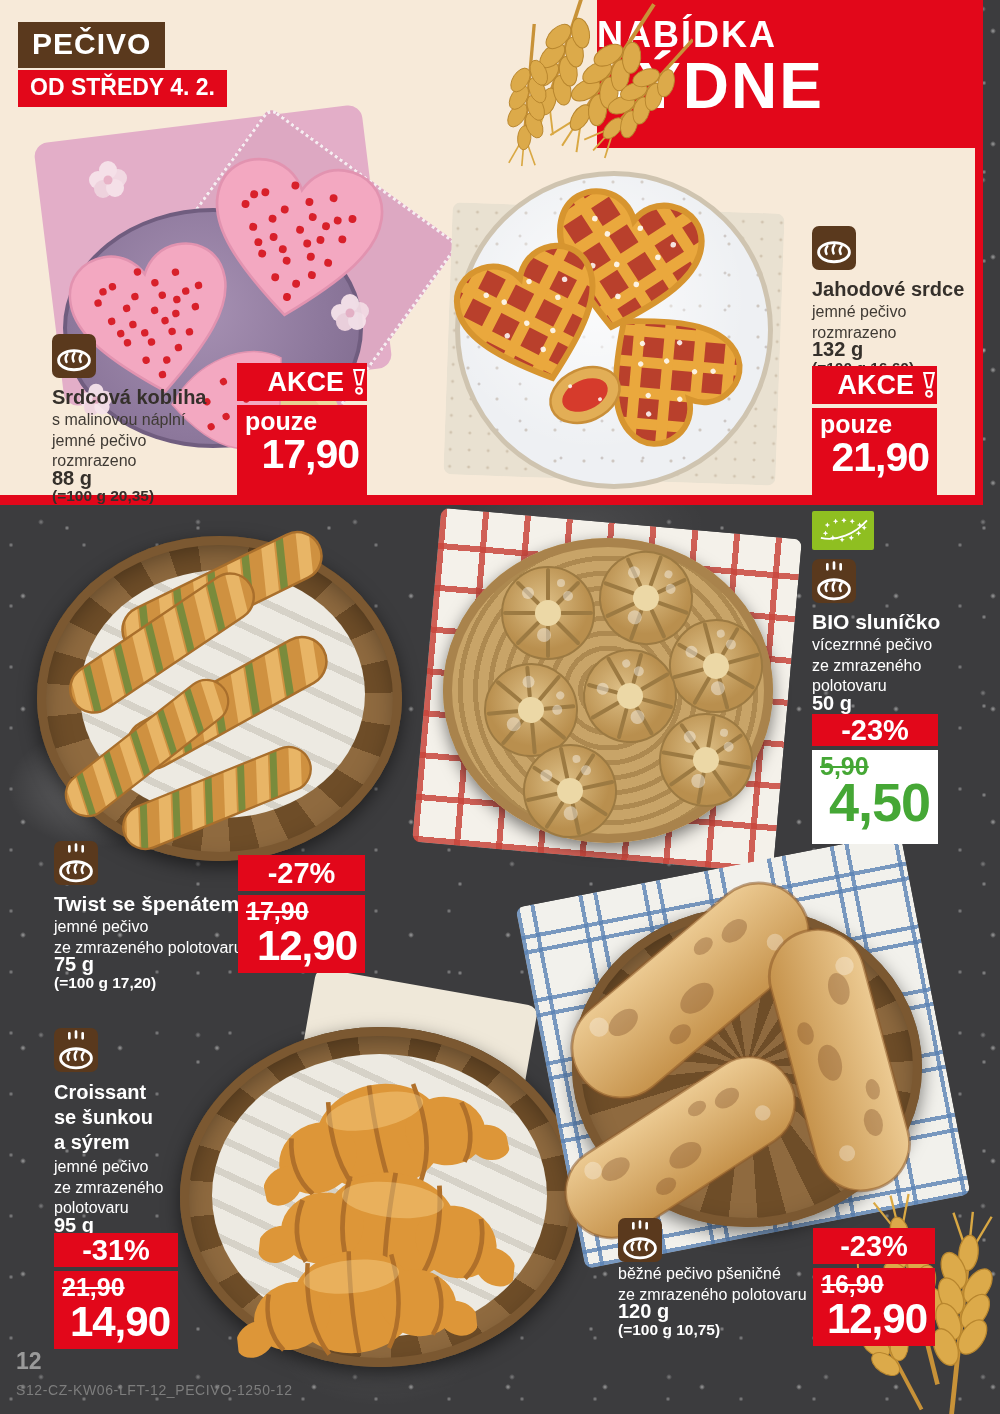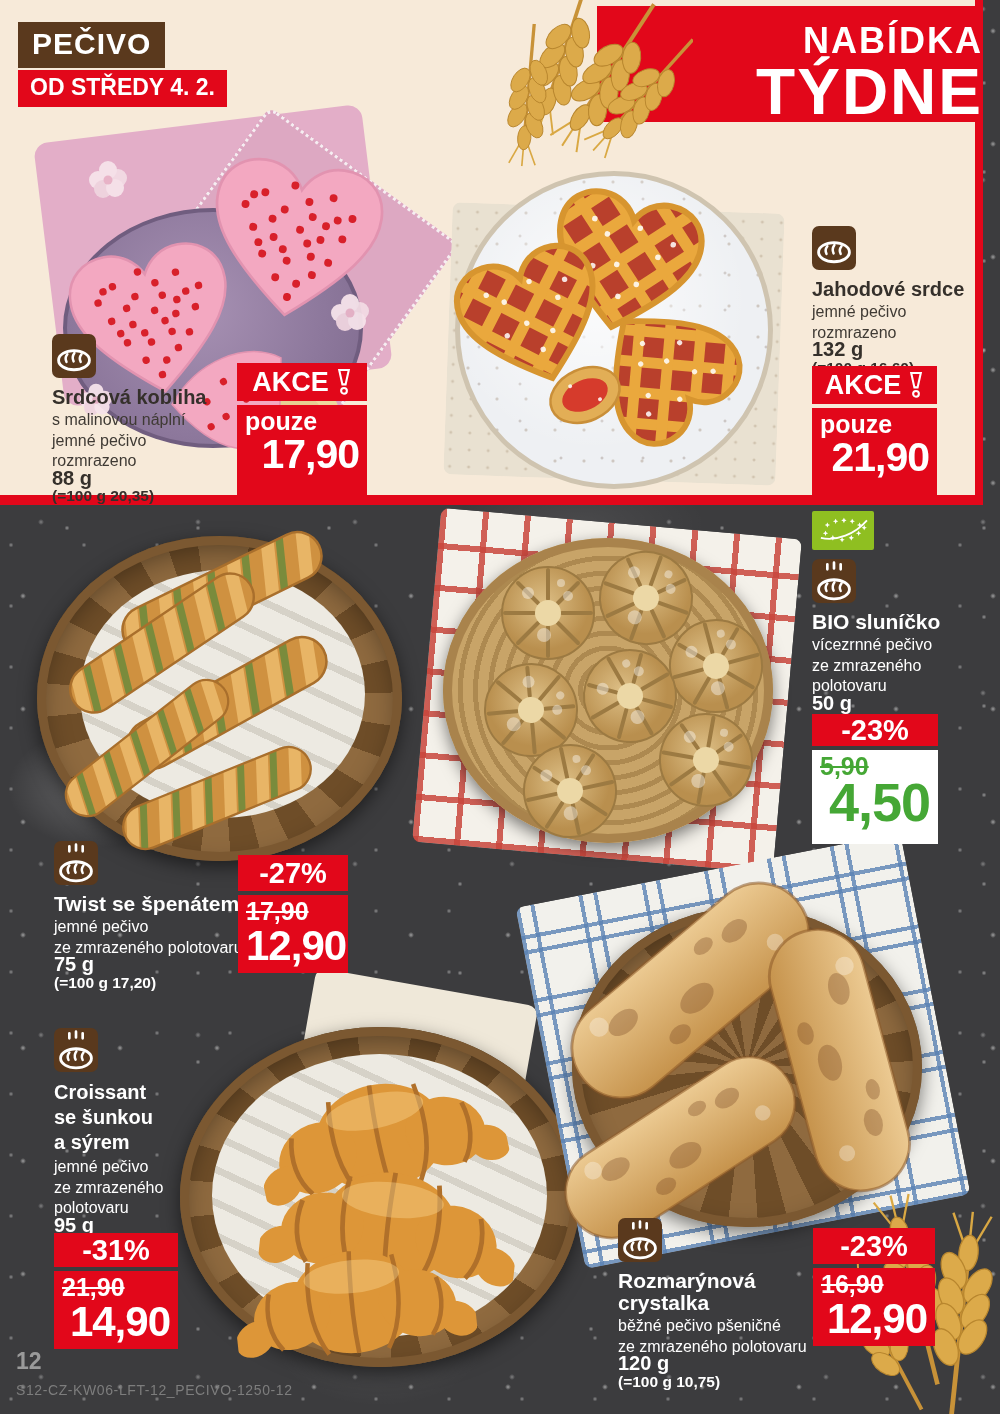--- a/index.html
+++ b/index.html
@@ -19,39 +19,39 @@
     background-size:auto,auto,auto,auto, 97px 113px, 131px 89px, 157px 171px, 73px 61px; }
   .abs { position:absolute; }
 
   
   .top-panel { position:absolute; left:0; top:0; width:983px; height:505px;
     background:#f7ead9; border-right:8px solid #e2071a; border-bottom:10px solid #e2071a; z-index:1; }
   .pecivo-box { position:absolute; left:18px; top:22px; background:#5a391d; color:#fff;
     font-weight:bold; font-size:30px; letter-spacing:1px; padding:5px 14px 7px; z-index:6; }
   .date-box { position:absolute; left:18px; top:70px; background:#e2071a; color:#fff;
     font-weight:bold; font-size:23px; padding:4px 12px 6px; z-index:6; }
-  .weekly-banner { position:absolute; left:597px; top:6px; width:386px; height:116px;
-    background:#e2071a; color:#fff; text-align:right; z-index:3; padding-top:14px; }
+  .weekly-banner { position:absolute; left:597px; top:0; width:386px; height:148px;
+    background:#e2071a; color:#fff; text-align:left; z-index:3; padding-top:14px; }
   .weekly-banner .l1 { font-size:36px; font-weight:bold; letter-spacing:2px; }
   .weekly-banner .l2 { font-size:64px; font-weight:bold; letter-spacing:2px; line-height:.95; }
 
   
   .pinfo { position:absolute; z-index:5; width:200px; }
   .ico { width:44px; height:44px; background:#5a391d; border-radius:7px;
     display:flex; align-items:center; justify-content:center; }
   .pname { font-weight:bold; font-size:20px; color:#35302b; margin-top:8px; line-height:22px; }
   .pdesc { font-size:16px; color:#3f3a34; line-height:17.5px; margin-top:3px; }
   .pweight { font-size:20px; font-weight:bold; color:#35302b; line-height:17.5px; }
   .punit { font-size:15.5px; font-weight:bold; color:#35302b; line-height:17.5px; }
   .on-dark .pname, .on-dark .pdesc, .on-dark .pweight, .on-dark .punit { color:#fff; }
 
   
   .price-blk { position:absolute; z-index:5; }
   .akce-badge { background:#e2071a; color:#fff; height:38px; display:flex; align-items:center;
-    justify-content:center; gap:7px; font-weight:bold; font-size:27px; }
+    justify-content:flex-end; gap:7px; font-weight:bold; font-size:27px; }
   .pouze-box { background:#e2071a; color:#fff; margin-top:4px; padding:3px 8px 23px; }
   .pouze-lbl { font-weight:bold; font-size:25px; line-height:26px; }
   .big-price { font-weight:bold; font-size:41px; text-align:right; line-height:40px; letter-spacing:-1px; }
   .pct-badge { background:#e2071a; color:#fff; height:36px; display:flex; align-items:center;
     justify-content:center; font-weight:bold; font-size:29px; }
   .red-price { background:#e2071a; color:#fff; margin-top:4px; padding:3px 8px 6px; }
   .old-price { font-weight:bold; font-size:25px; line-height:27px; text-decoration:line-through; }
   .bio-price { background:#fff; margin-top:4px; padding:3px 8px 20px; color:#45a735; }
   .bio-price .big-price { font-size:54px; line-height:44px; }
   .eu-bio { width:62px; height:39px; background:#8fbf21; border-radius:2px;
@@ -593,21 +593,21 @@
         <svg width="40" height="40">
           <use href="#icoBreadSteam"></use>
         </svg>
       </div>
     <div class="pname" style="font-size:21px; width:220px">Twist se špenátem</div>
     <div class="pdesc" style="width:230px">jemné pečivo</div>
     <div class="pdesc" style="width:230px">ze zmrazeného polotovaru</div>
     <div class="pweight">75 g</div>
     <div class="punit">(=100 g 17,20)</div>
   </div>
-  <div class="price-blk" style="left:238px; top:855px; width:110px;">
+  <div class="price-blk" style="left:238px; top:855px; width:127px;">
     <div class="pct-badge">-27%</div>
     <div class="red-price">
       <div class="old-price">17,90</div>
       <div class="big-price" style="font-size:42px; line-height:42px">12,90</div>
     </div>
   </div>
 
   <div class="pinfo on-dark" style="left:54px; top:1028px; width:160px;">
     <div class="ico">
         <svg width="40" height="40">
@@ -630,21 +630,20 @@
       <div class="big-price" style="font-size:42px; line-height:42px">14,90</div>
     </div>
   </div>
 
   <div class="pinfo on-dark" style="left:618px; top:1218px; width:215px;">
     <div class="ico">
         <svg width="40" height="40">
           <use href="#icoBreadSteam"></use>
         </svg>
       </div>
-    <div class="pname" style="font-size:21px">Rozmarýnová crystalka</div>
     <div class="pdesc">běžné pečivo pšeničné</div>
     <div class="pdesc">ze zmrazeného polotovaru</div>
     <div class="pweight">120 g</div>
     <div class="punit">(=100 g 10,75)</div>
   </div>
   <div class="price-blk" style="left:813px; top:1228px; width:122px;">
     <div class="pct-badge">-23%</div>
     <div class="red-price">
       <div class="old-price">16,90</div>
       <div class="big-price" style="font-size:42px; line-height:42px">12,90</div>

